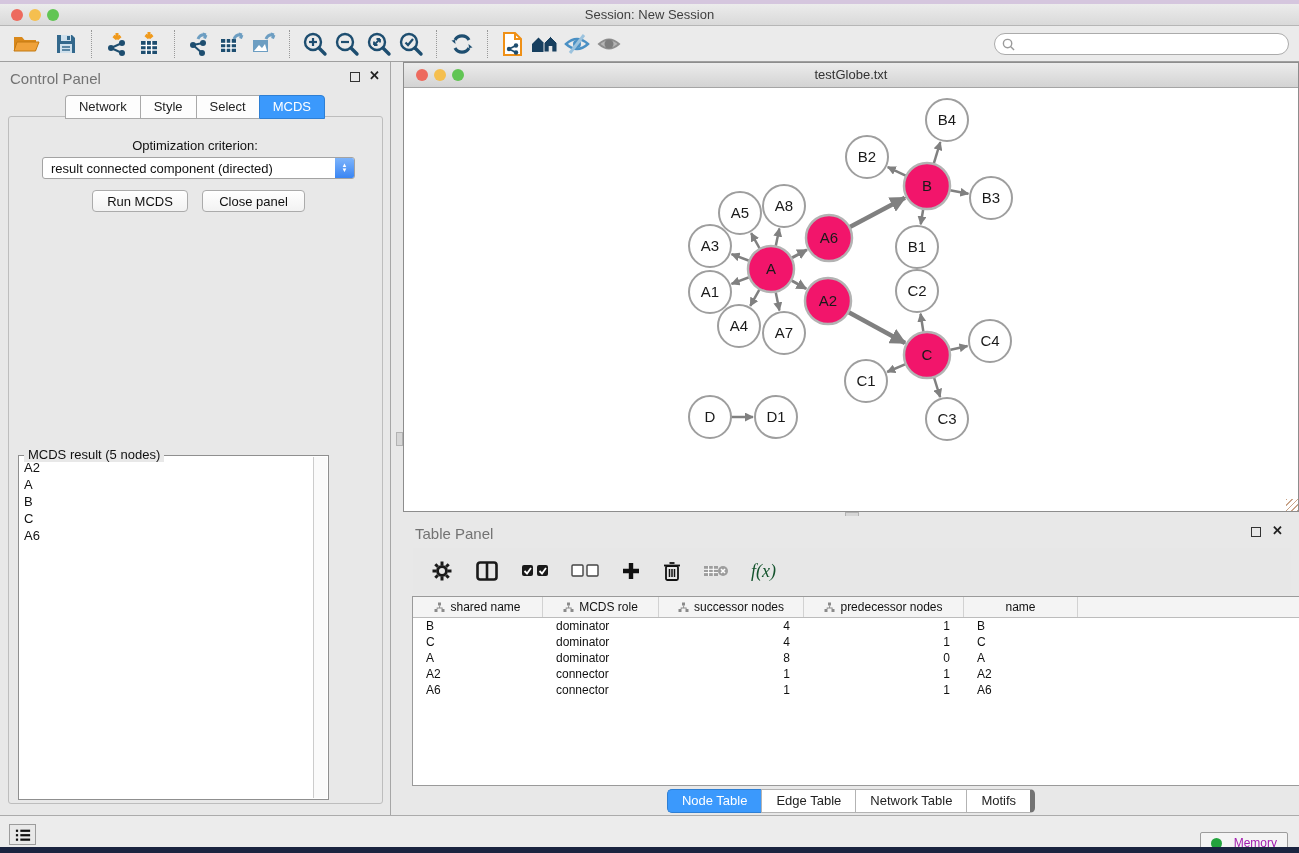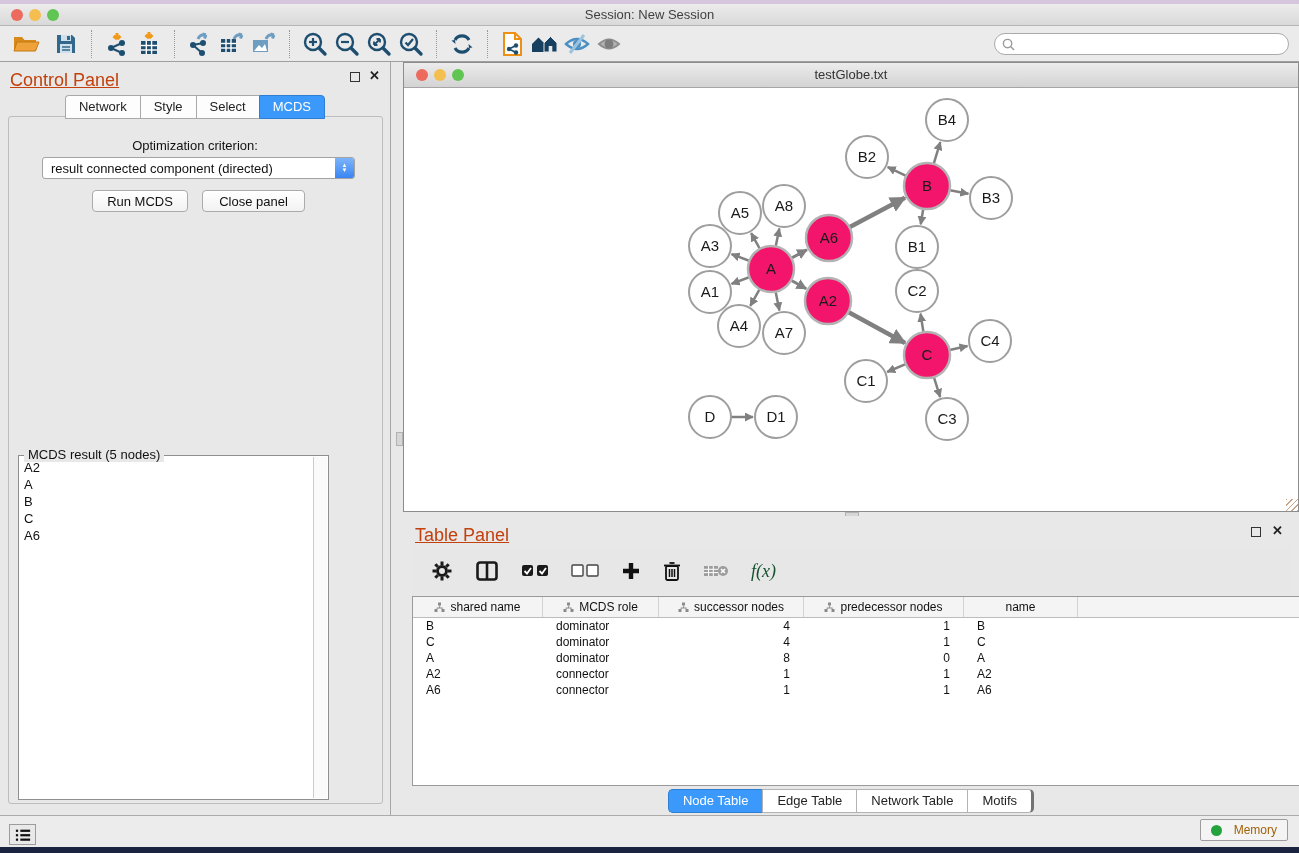--- a/index.html
+++ b/index.html
@@ -23,21 +23,21 @@
     background:#ebebeb; border-bottom:1px solid #9f9f9f; display:flex; align-items:center; }
   .tbtn { width:32px; height:32px; display:flex; align-items:center; justify-content:center; flex:0 0 auto; }
   .tsep { width:1px; height:28px; border-left:1px dotted #999; margin:0 9px; flex:0 0 auto; }
   .searchbox { position:absolute; right:10px; top:7px; width:295px; height:22px; background:#fff;
     border:1px solid #ababab; border-radius:11px; display:flex; align-items:center; padding-left:7px; }
   .searchbox input { border:none; outline:none; flex:1; height:18px; font-size:12px; background:transparent; }
 
   
   .control-panel { position:absolute; left:0; top:62px; width:391px; height:753px;
     background:#e8e8e8; border-right:1px solid #a6a6a6; }
-  .panel-header { position:absolute; left:10px; top:8px; font-size:18px; color:#c2410c;text-decoration:underline; }
+  .panel-header { position:absolute; left:10px; top:8px; font-size:15px; color:#737373; }
   .mini-float { position:absolute; width:10px; height:10px; border:1.5px solid #333; top:10px; }
   .mini-close { position:absolute; top:6px; font-size:13px; font-weight:bold; color:#222; }
   .cp-tabs { position:absolute; left:0; top:33px; width:100%; display:flex; justify-content:center; z-index:2; }
   .cp-tab { font-size:13px; color:#222; background:#fdfdfd; border:1px solid #a9a9a9; border-right:none;
     padding:3px 13px 4px; }
   .cp-tab:first-child { border-radius:4px 0 0 0; }
   .cp-tab:last-child { border-right:1px solid #a9a9a9; border-radius:0 4px 0 0; }
   .cp-tab.sel { background:#3b99fc; color:#fff; border-color:#2e7fd4; }
   .cp-box { position:absolute; left:8px; top:54px; width:375px; height:688px;
     border:1px solid #bdbdbd; border-radius:3px; background:#e8e8e8; }
@@ -82,31 +82,31 @@
   .th { display:flex; align-items:center; justify-content:center; gap:5px; font-size:12px; color:#111;
     border-right:1px solid #d2d2d2; }
   .th:last-child { border-right:1px solid #d2d2d2; }
   .trow { display:flex; height:16px; align-items:center; }
   .td { font-size:12px; color:#111; white-space:nowrap; overflow:hidden; }
   .tbl-vscroll { position:absolute; right:1px; top:1px; bottom:1px; width:12px; background:#fafafa; border-left:1px solid #ccc; }
   .bottom-tabs { position:absolute; left:0; right:0; top:273px; display:flex; justify-content:center; }
   .btab { font-size:13px; color:#222; background:#fff; border:1px solid #b3b3b3; border-right:none;
     padding:3px 14px 4px; }
   .btab:first-child { border-radius:5px 0 0 5px; }
-  .btab:last-child { border-right:3px solid #737373; border-radius:0 5px 5px 0; }
+  .btab:last-child { border-right:5px solid #737373; border-radius:0 5px 5px 0; }
   .btab.sel { background:#3b99fc; color:#fff; border-color:#2e7fd4; }
 
   
   .status-bar { position:absolute; left:0; top:815px; width:1299px; height:32px;
     background:#ececec; border-top:1px solid #ababab; }
   .status-left-btn { position:absolute; left:9px; top:8px; width:27px; height:21px; background:#e9e9e9;
     border:1px solid #9c9c9c; display:flex; align-items:center; justify-content:center; }
-  .memory-btn { position:absolute; right:11px; top:3px; height:22px; background:#f4f4f4;
+  .memory-btn { position:absolute; right:11px; top:16px; height:22px; background:#f4f4f4;
     border:1px solid #9c9c9c; border-radius:2px; display:flex; align-items:center; gap:12px;
-    padding:0 10px; font-size:12px; color:#a16207; }
+    padding:0 10px; font-size:12px; color:#a21caf; }
   .memdot { width:11px; height:11px; border-radius:50%; }
 </style>
 </head>
 <body>
 
 <div id="app">
   <div class="desktop-top"></div>
 
   <div class="titlebar">
     <span class="tl" style="left:11px;background:#ed6a5e;"></span>

